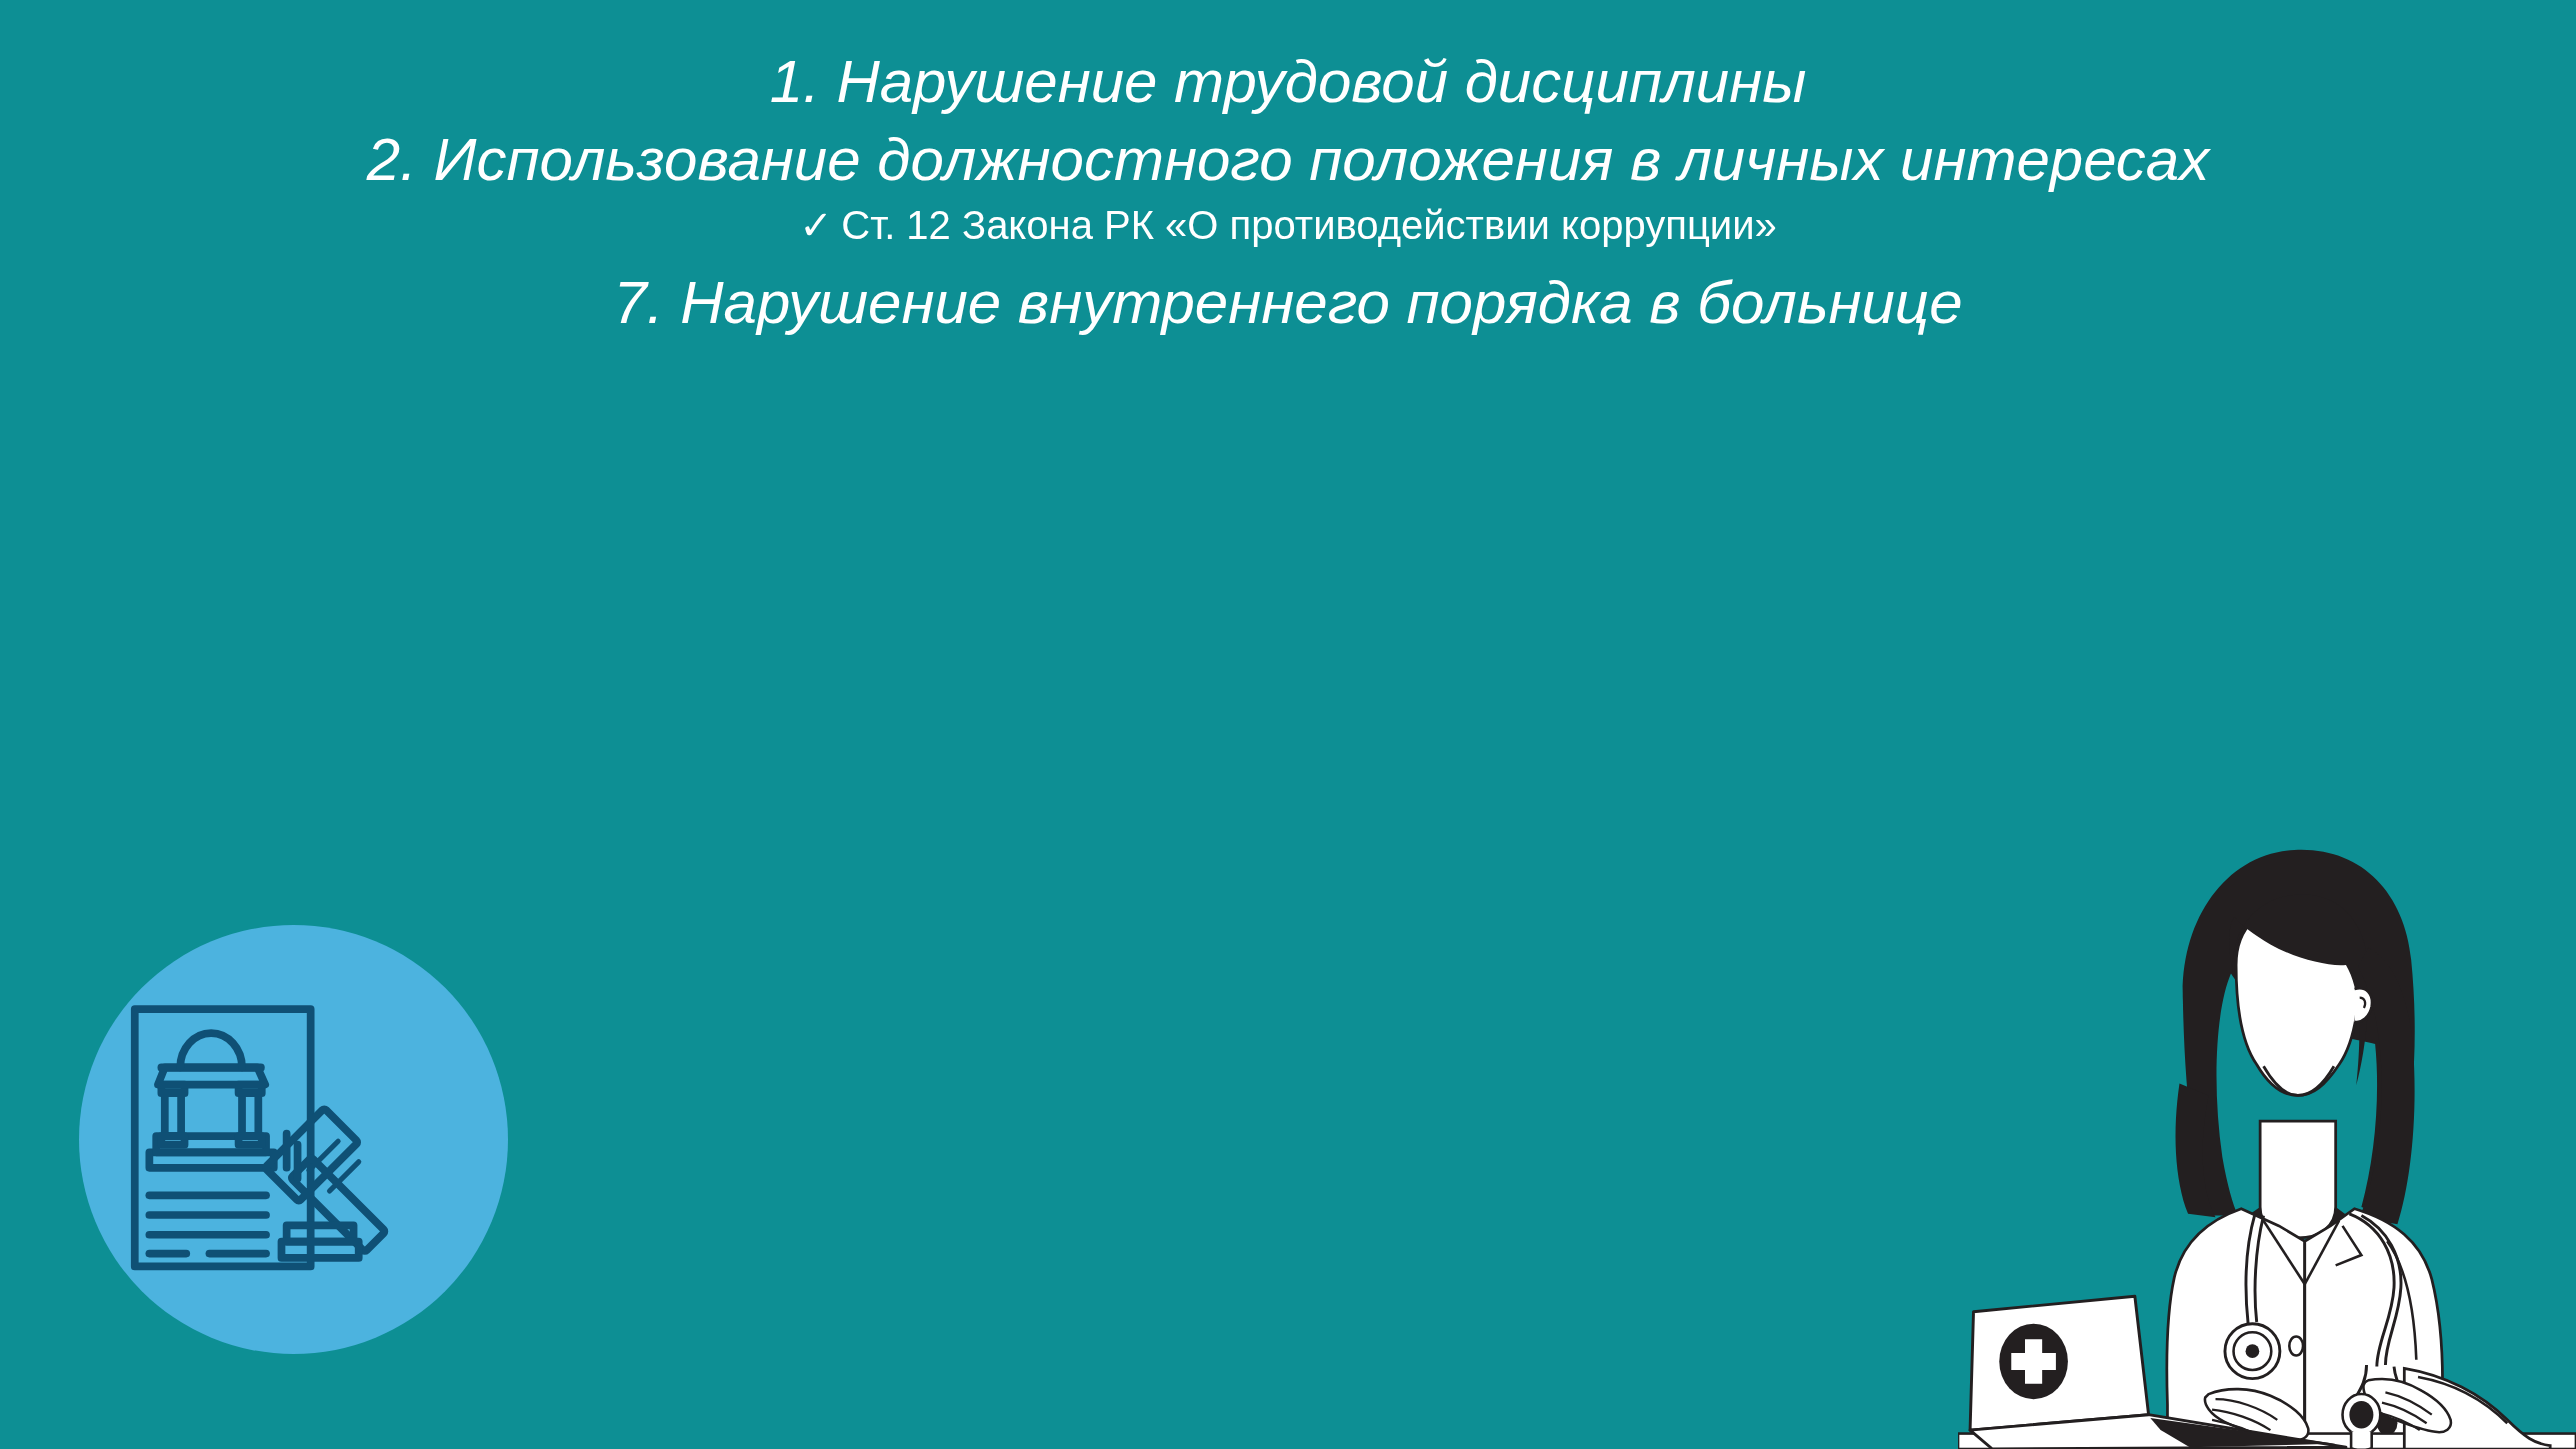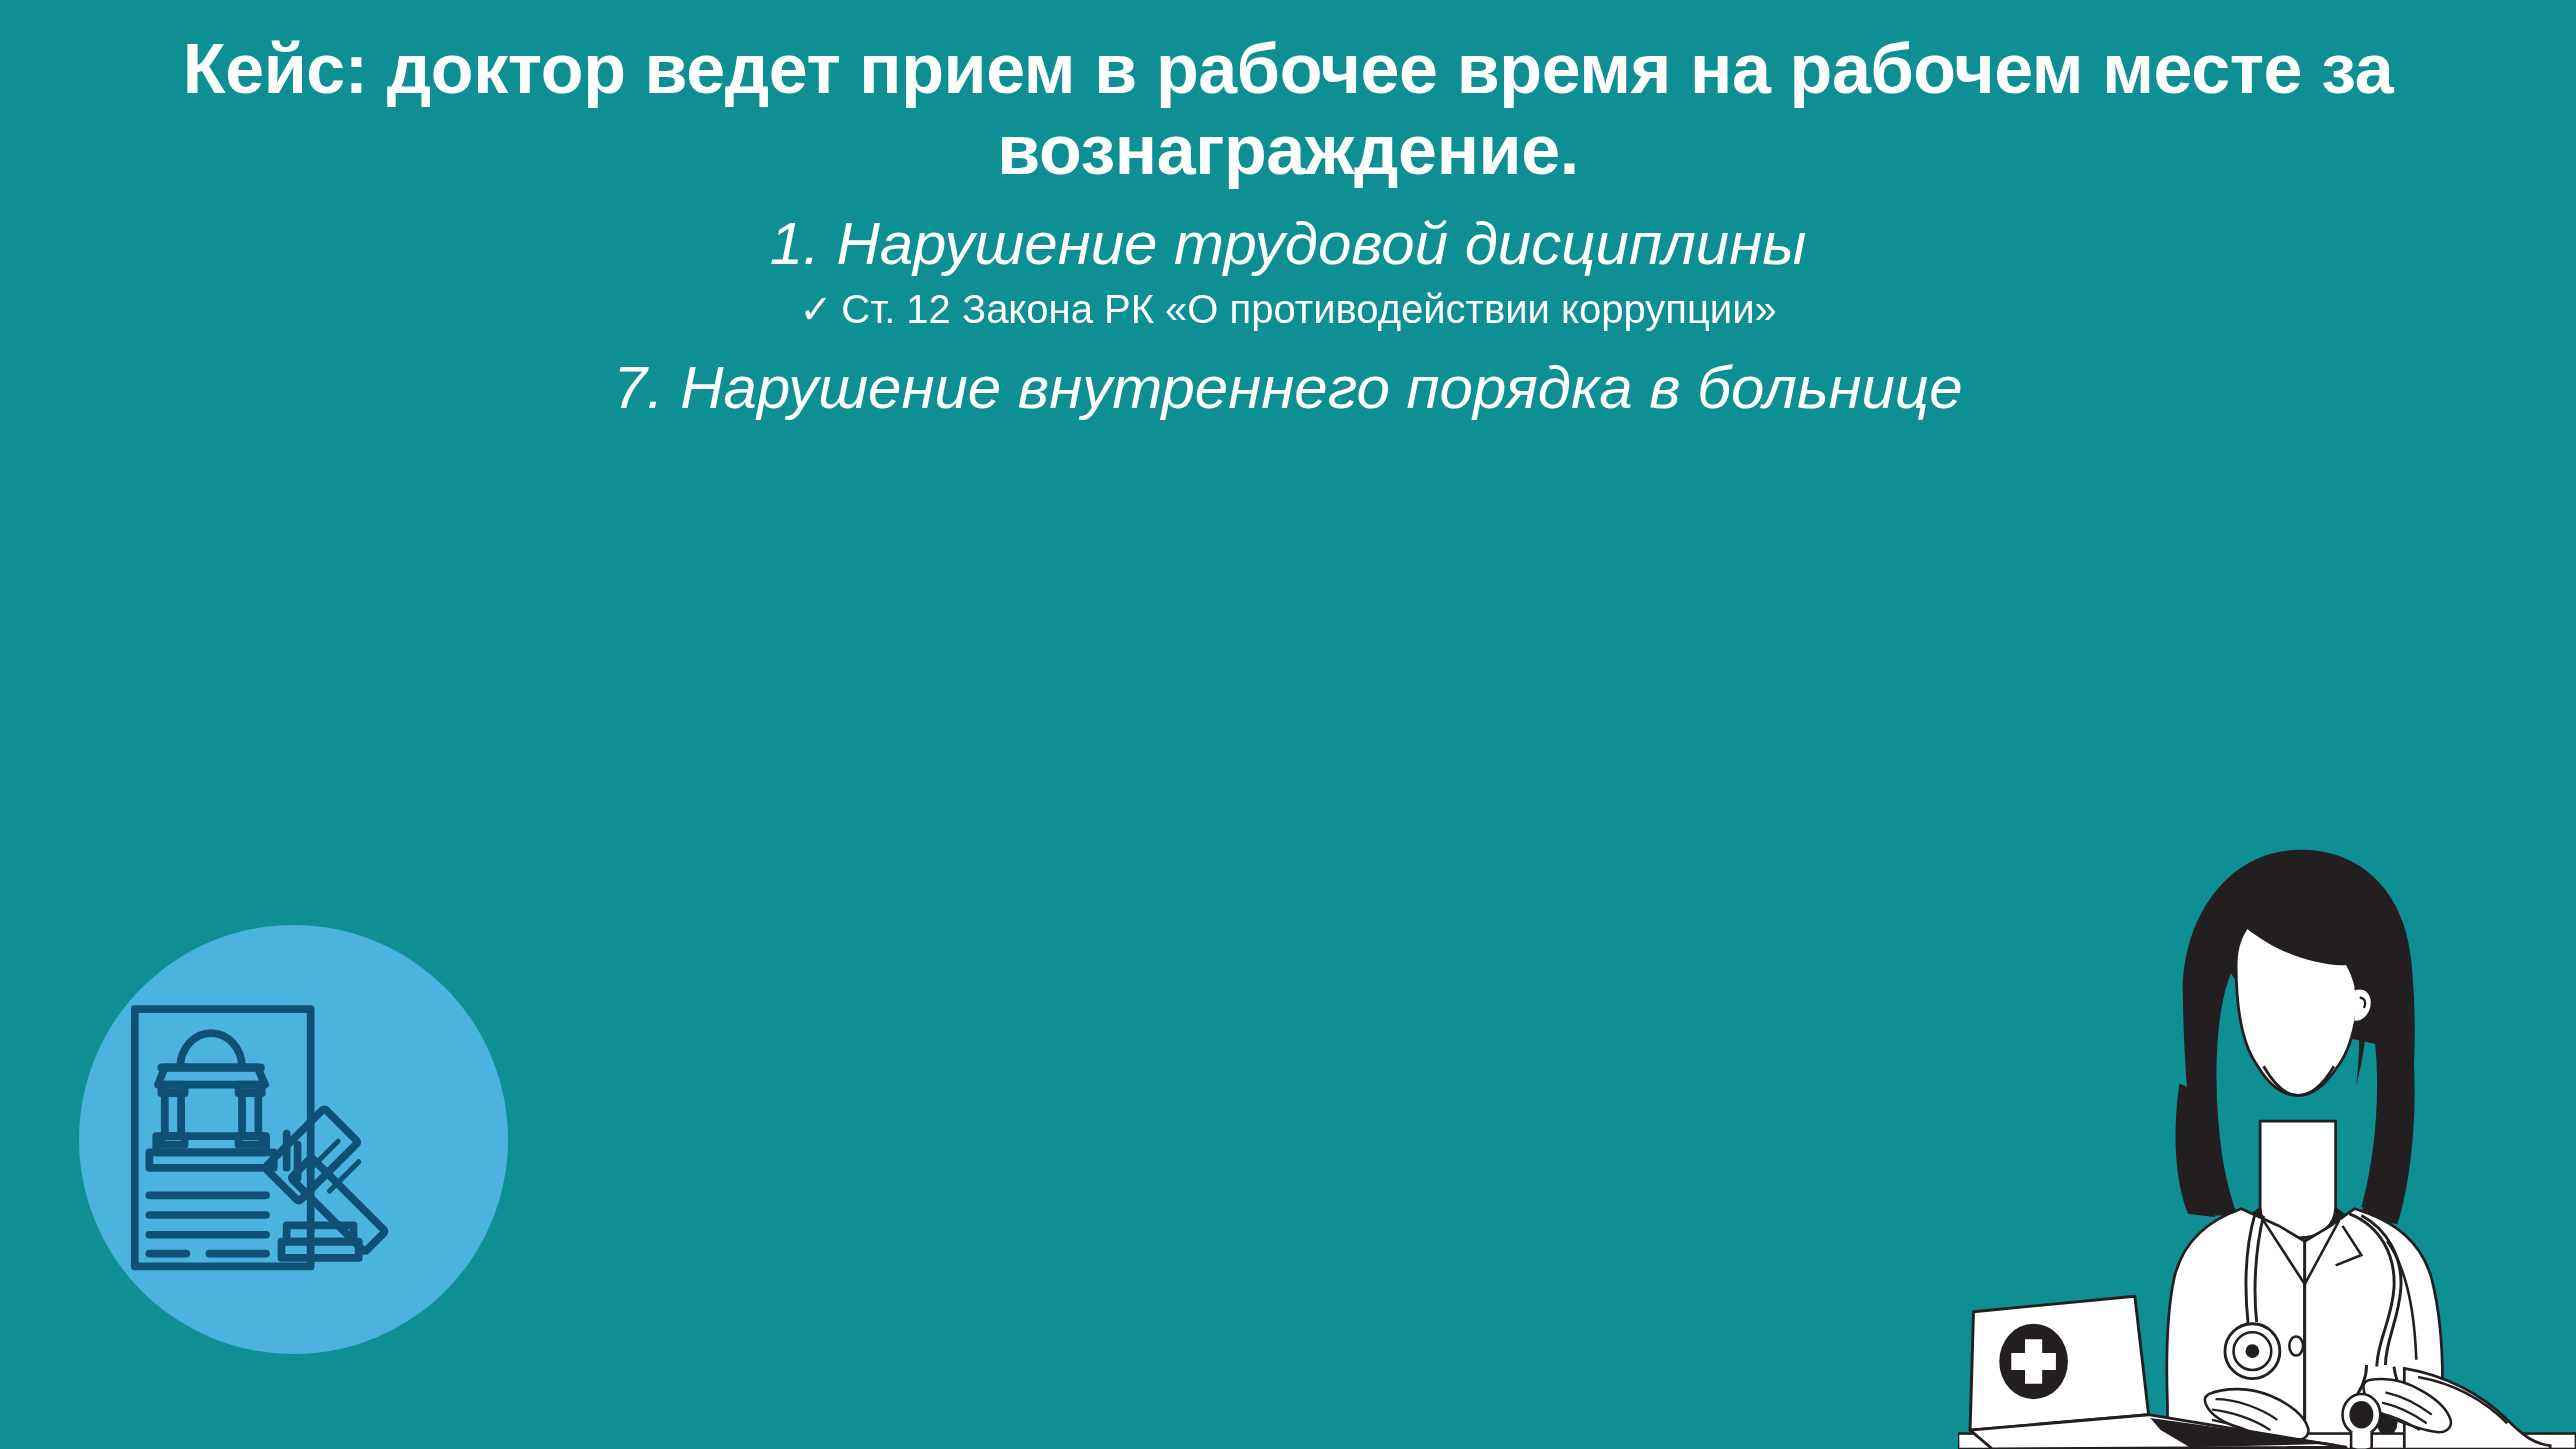--- a/index.html
+++ b/index.html
@@ -104,26 +104,26 @@
     height: 611px;
   }
 </style>
 </head>
 <body>
 
 <div id="slide">
 
   <div id="text-block">
 
-    <div class="line title">Кейс: доктор ведет прием в рабочее время на рабочем месте за вознаграждение.</div>
 
     <div class="spacer-sm"></div>
 
     <div class="line item-bold-italic">1. Нарушение трудовой дисциплины</div>
 
+    <div class="line item-bold-italic">2. Использование должностного положения в личных интересах</div>
 
     <div class="line item-regular"><span class="check-mark">✓</span><span>Ст. 12 Закона РК «О противодействии коррупции»</span></div>
 
 
 
 
     <div class="spacer-sm"></div>
 
     <div class="line item-bold-italic">7. Нарушение внутреннего порядка в больнице</div>
 

